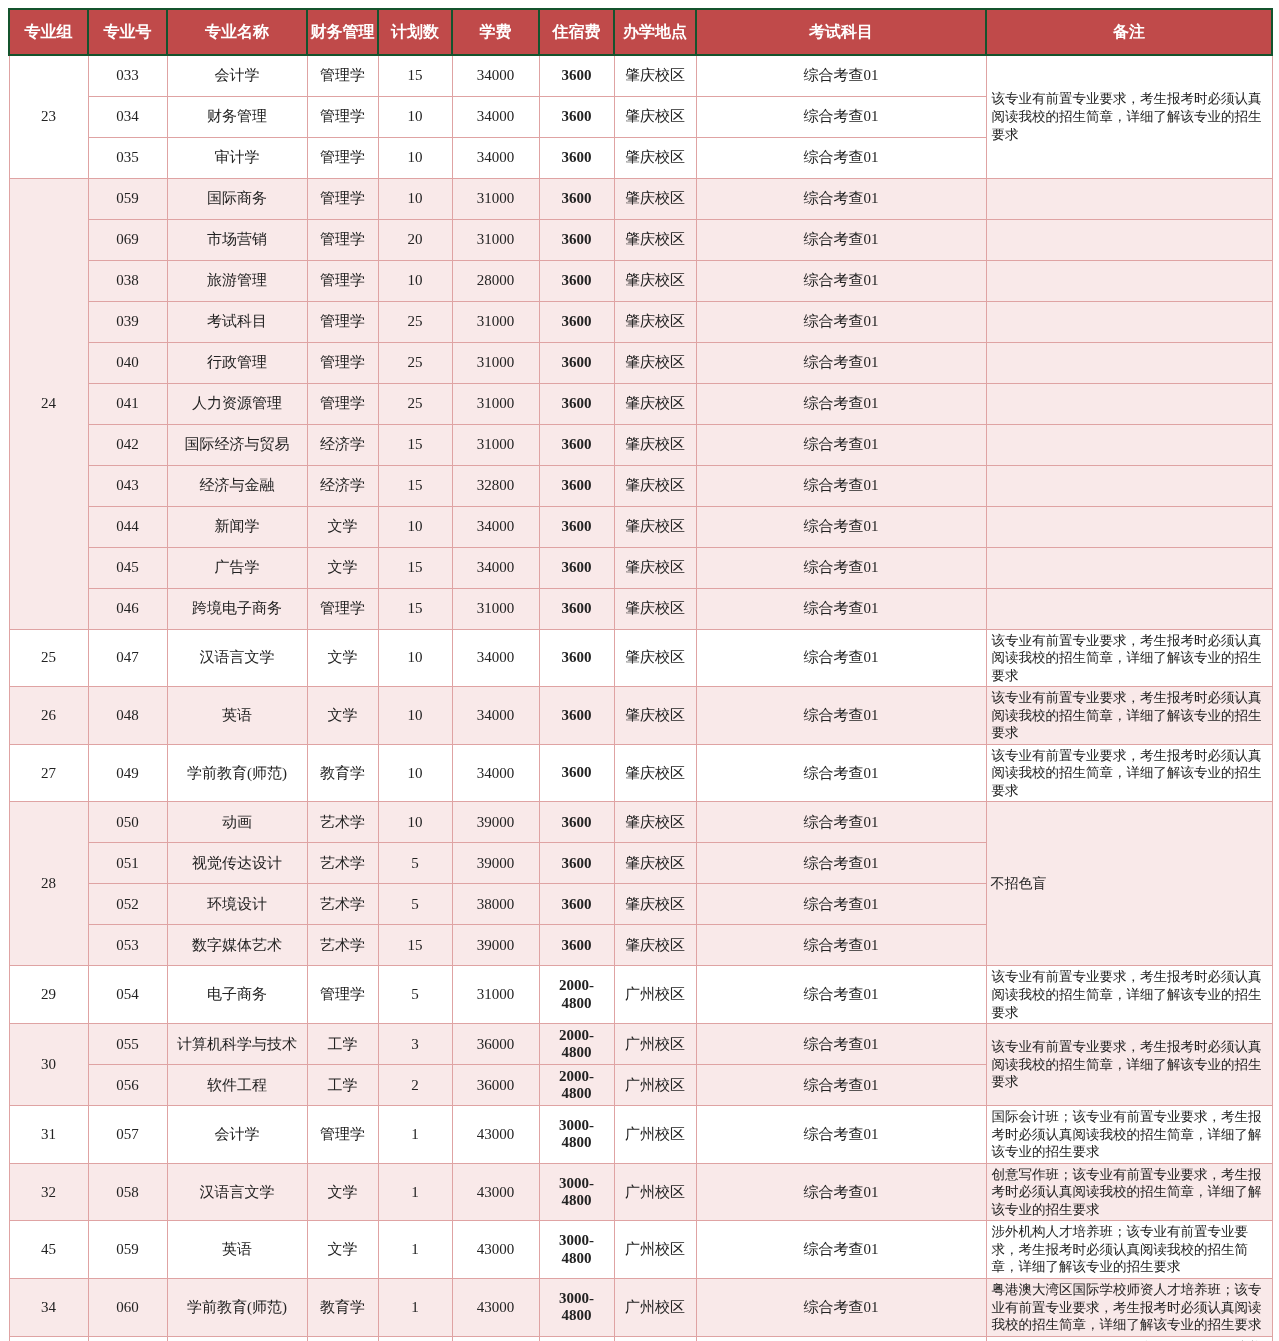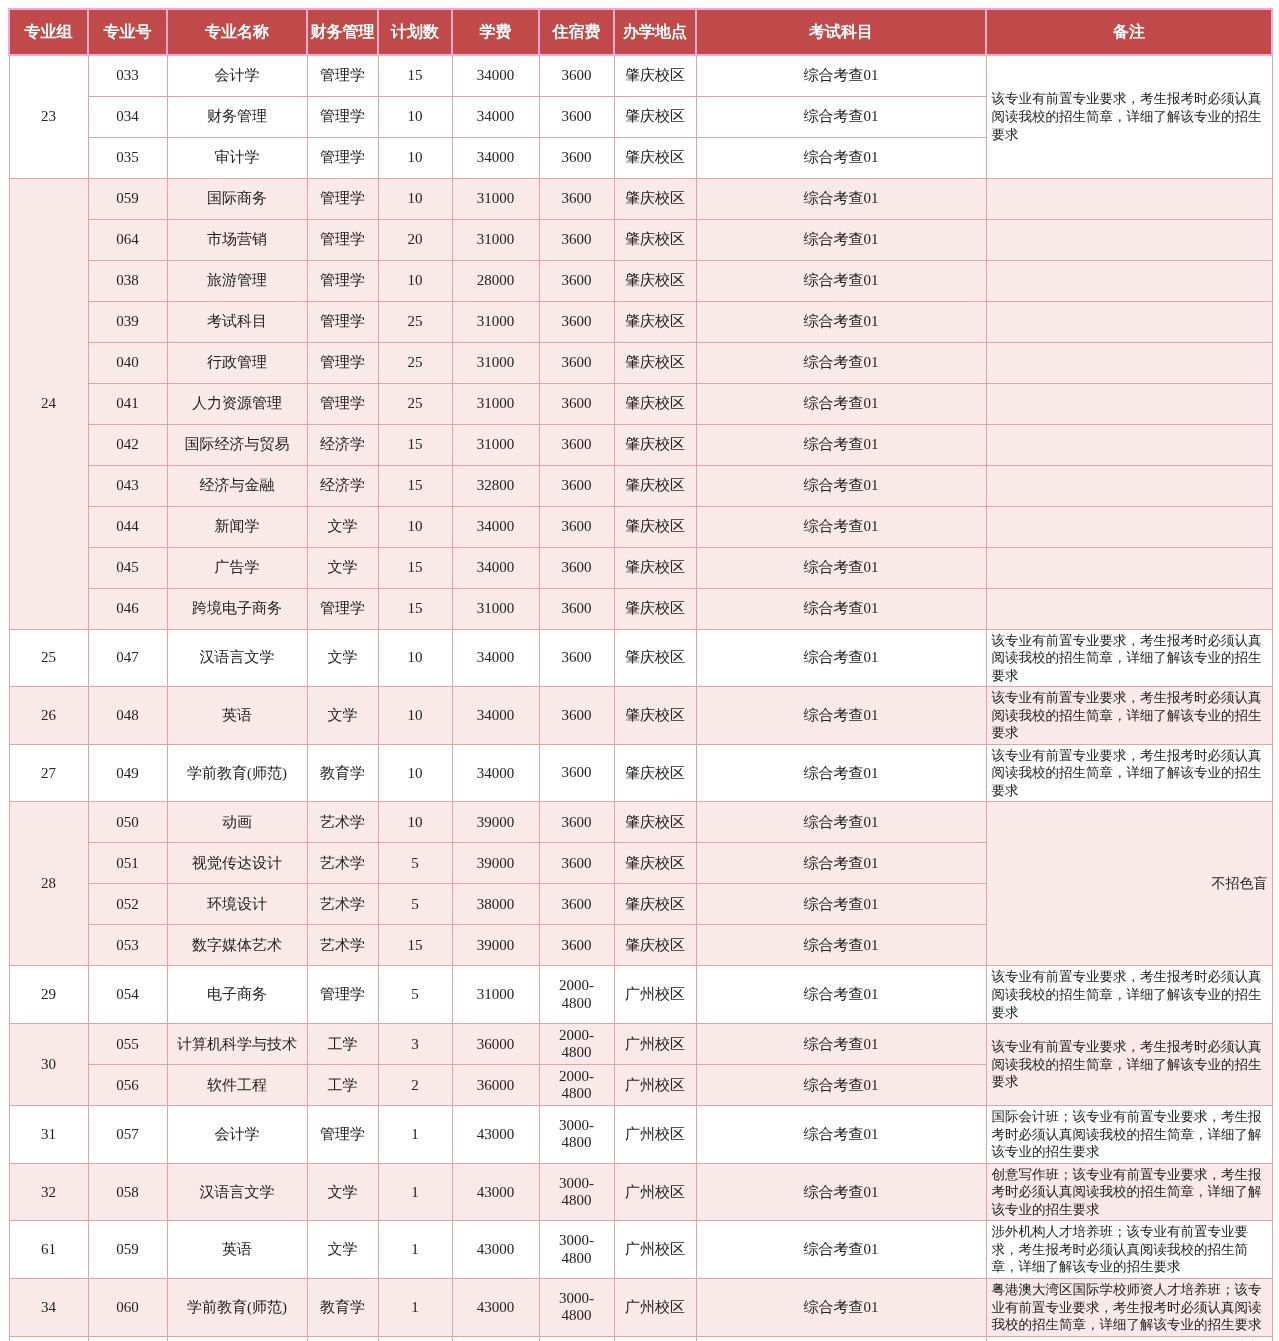--- a/index.html
+++ b/index.html
@@ -28,45 +28,45 @@
     table-layout: fixed;
     width: 1263px;
     border: 1px solid var(--outer_border);
   }
   thead th {
     background: var(--header_bg);
     color: var(--header_text);
     font-size: 16px;
     font-weight: bold;
     height: 46px;
-    border: 2px solid #f9a8d4;
+    border: 2px solid #14532d;
     padding: 0 2px;
     text-align: center;
   }
   tbody td {
     border: 1px solid var(--grid_border);
     text-align: center;
     vertical-align: middle;
     font-size: 15px;
     padding: 2px 4px;
     overflow: hidden;
   }
   tbody tr { height: 41px; }
   tbody tr.row-tall { height: 55px; }
   tbody tr.row-white td { background: var(--row_white); }
   tbody tr.row-pink td { background: var(--row_pink); }
-  td.prewrap { white-space: pre-line; line-height: 1.15; }
+  td.prewrap { white-space: pre-line; line-height: 1.15; font-weight: bold; }
   td.remark-left {
     text-align: left;
     font-size: 13.5px;
     line-height: 1.3;
     padding: 2px 5px;
   }
   td.remark-center {
-    text-align: right;
+    text-align: left;
     font-size: 14px;
   }
 </style>
 </head>
 <body>
 
 <table class="admissions">
   <colgroup>
     <col style="width:79px">
     <col style="width:79px">
@@ -132,21 +132,21 @@
         <td>国际商务</td>
         <td>管理学</td>
         <td>10</td>
         <td>31000</td>
         <td class="prewrap">3600</td>
         <td>肇庆校区</td>
         <td>综合考查01</td>
         <td class="remark-center"></td>
       </tr>
       <tr class="row-pink">
-        <td>064</td>
+        <td>069</td>
         <td>市场营销</td>
         <td>管理学</td>
         <td>20</td>
         <td>31000</td>
         <td class="prewrap">3600</td>
         <td>肇庆校区</td>
         <td>综合考查01</td>
         <td class="remark-center"></td>
       </tr>
       <tr class="row-pink">
@@ -383,21 +383,21 @@
         <td>文学</td>
         <td>1</td>
         <td>43000</td>
         <td class="prewrap">3000-
 4800</td>
         <td>广州校区</td>
         <td>综合考查01</td>
         <td class="remark-left">创意写作班；该专业有前置专业要求，考生报考时必须认真阅读我校的招生简章，详细了解该专业的招生要求</td>
       </tr>
       <tr class="row-white row-tall">
-        <td>61</td>
+        <td>45</td>
         <td>059</td>
         <td>英语</td>
         <td>文学</td>
         <td>1</td>
         <td>43000</td>
         <td class="prewrap">3000-
 4800</td>
         <td>广州校区</td>
         <td>综合考查01</td>
         <td class="remark-left">涉外机构人才培养班；该专业有前置专业要求，考生报考时必须认真阅读我校的招生简章，详细了解该专业的招生要求</td>

